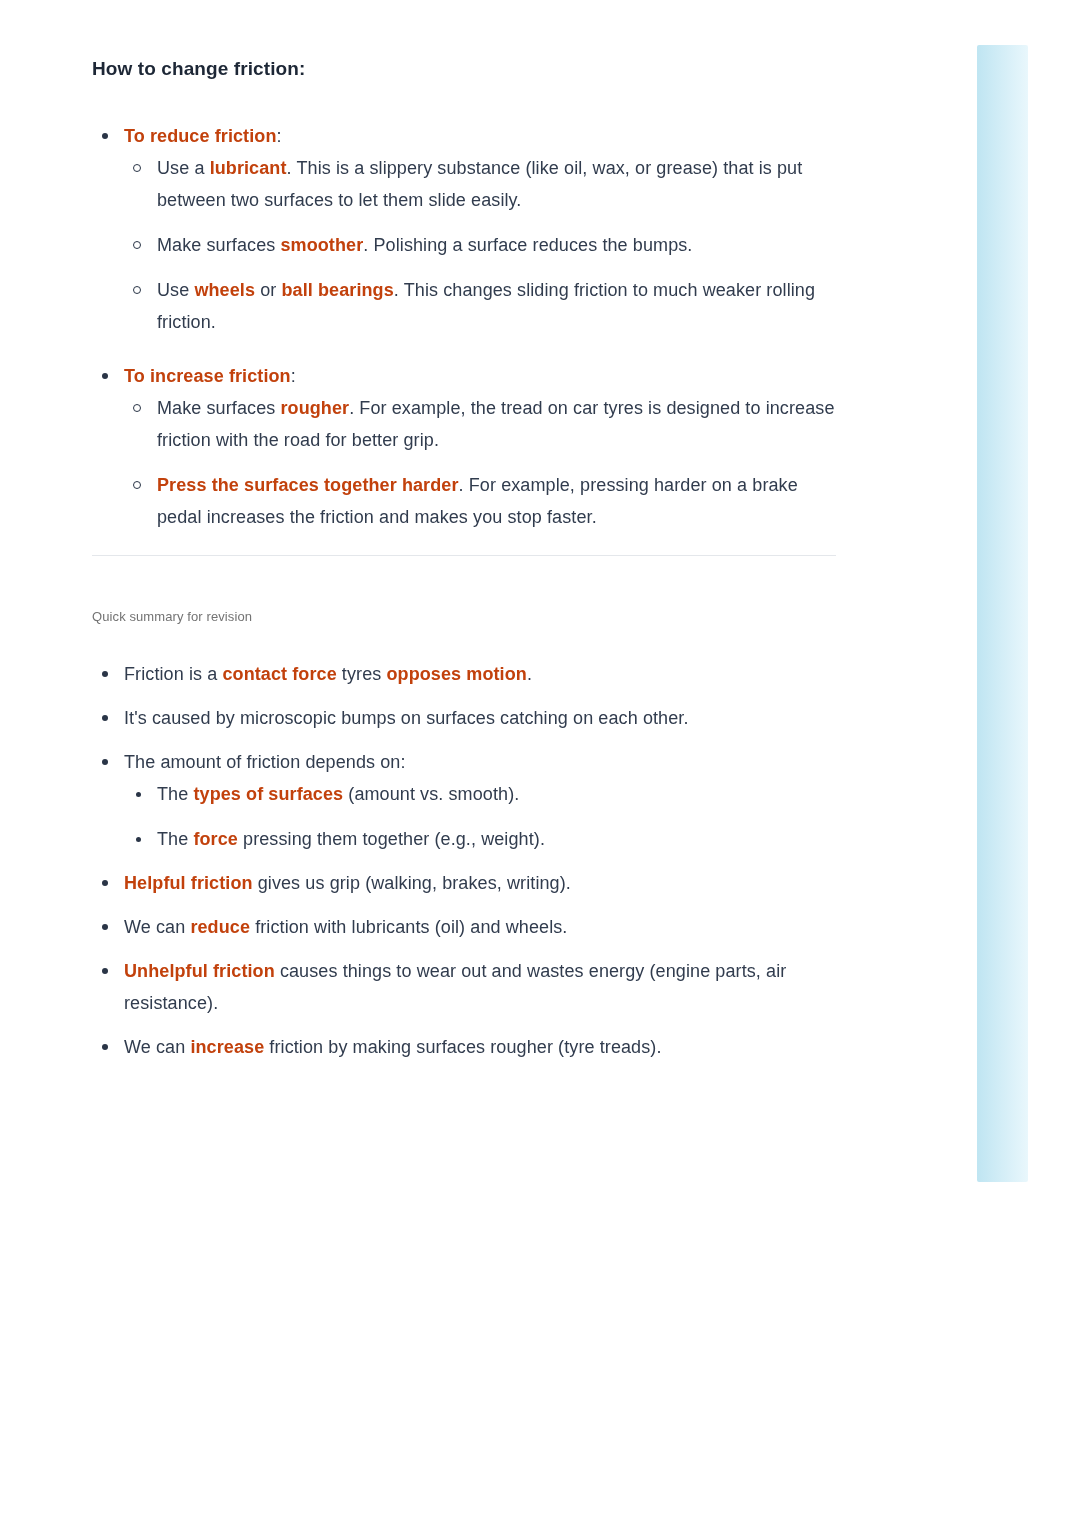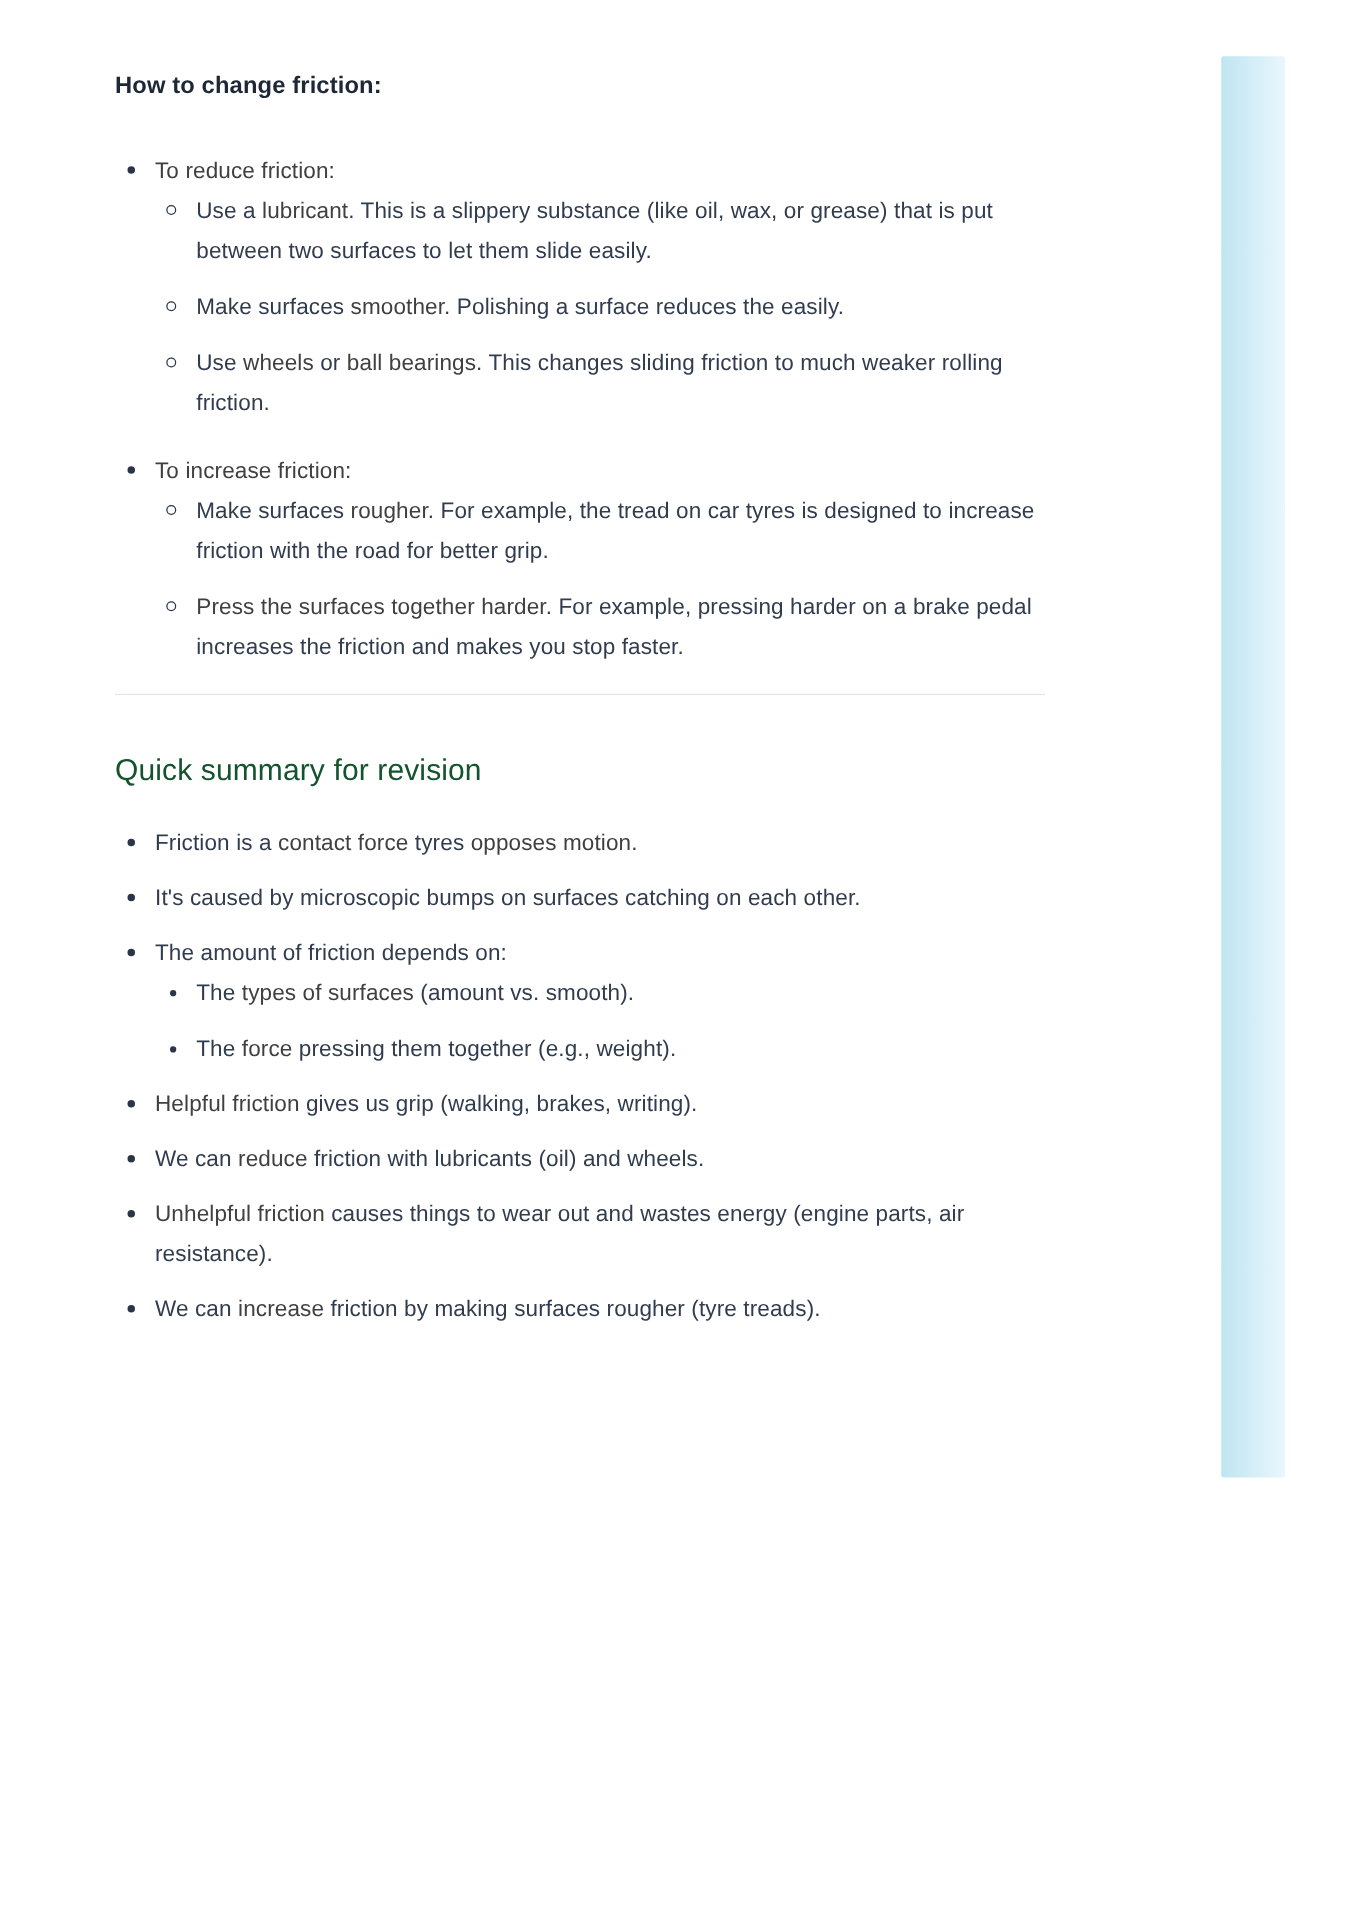--- a/index.html
+++ b/index.html
@@ -39,21 +39,21 @@
     font-size: 19px;
     line-height: 30px;
     font-weight: 700;
     color: #1d2736;
     margin-bottom: 36px;
   }
 
   ul { list-style: none; }
   li { position: relative; }
 
-  .b { font-weight: 400; color: #404040; }
+  .b { font-weight: 700; color: #c2410c; }
 
   .top-item { padding-left: 32px; margin-bottom: 22px; }
   .summary-list .top-item { margin-bottom: 12px; }
 
   .sub-list { margin-top: 0; }
   .sub-item { padding-left: 33px; margin-bottom: 13px; }
   .sub-item:last-child { margin-bottom: 0; }
 
   .bullet { position: absolute; display: block; }
   .bullet.dot {
@@ -69,23 +69,23 @@
 
   .divider {
     border: none;
     border-top: 1px solid #e4e7eb;
     width: 100%;
     margin-top: 18px;
   }
 
   .summary-title {
     margin-top: 46px;
-    font-size: 24px;
+    font-size: 13px;
     line-height: 30px;
-    color: #14532d;
+    color: #737373;
   }
 
   .summary-list { margin-top: 26px; }
 
   .footer {
     position: absolute;
     right: 56px;
     top: 1432px;
     font-size: 14px;
     line-height: 18px;
@@ -107,21 +107,21 @@
         <li class="top-item">
           <span class="bullet dot"></span>
           <div class="li-text"><span class="b">To reduce friction</span><span>:</span></div>
           <ul class="sub-list">
             <li class="sub-item">
               <span class="bullet ring"></span>
               <div class="li-text"><span>Use a </span><span class="b">lubricant</span><span>. This is a slippery substance (like oil, wax, or grease) that is put between two surfaces to let them slide easily.</span></div>
             </li>
             <li class="sub-item">
               <span class="bullet ring"></span>
-              <div class="li-text"><span>Make surfaces </span><span class="b">smoother</span><span>. Polishing a surface reduces the easily.</span></div>
+              <div class="li-text"><span>Make surfaces </span><span class="b">smoother</span><span>. Polishing a surface reduces the bumps.</span></div>
             </li>
             <li class="sub-item">
               <span class="bullet ring"></span>
               <div class="li-text"><span>Use </span><span class="b">wheels</span><span> or </span><span class="b">ball bearings</span><span>. This changes sliding friction to much weaker rolling friction.</span></div>
             </li>
           </ul>
         </li>
         <li class="top-item">
           <span class="bullet dot"></span>
           <div class="li-text"><span class="b">To increase friction</span><span>:</span></div>

